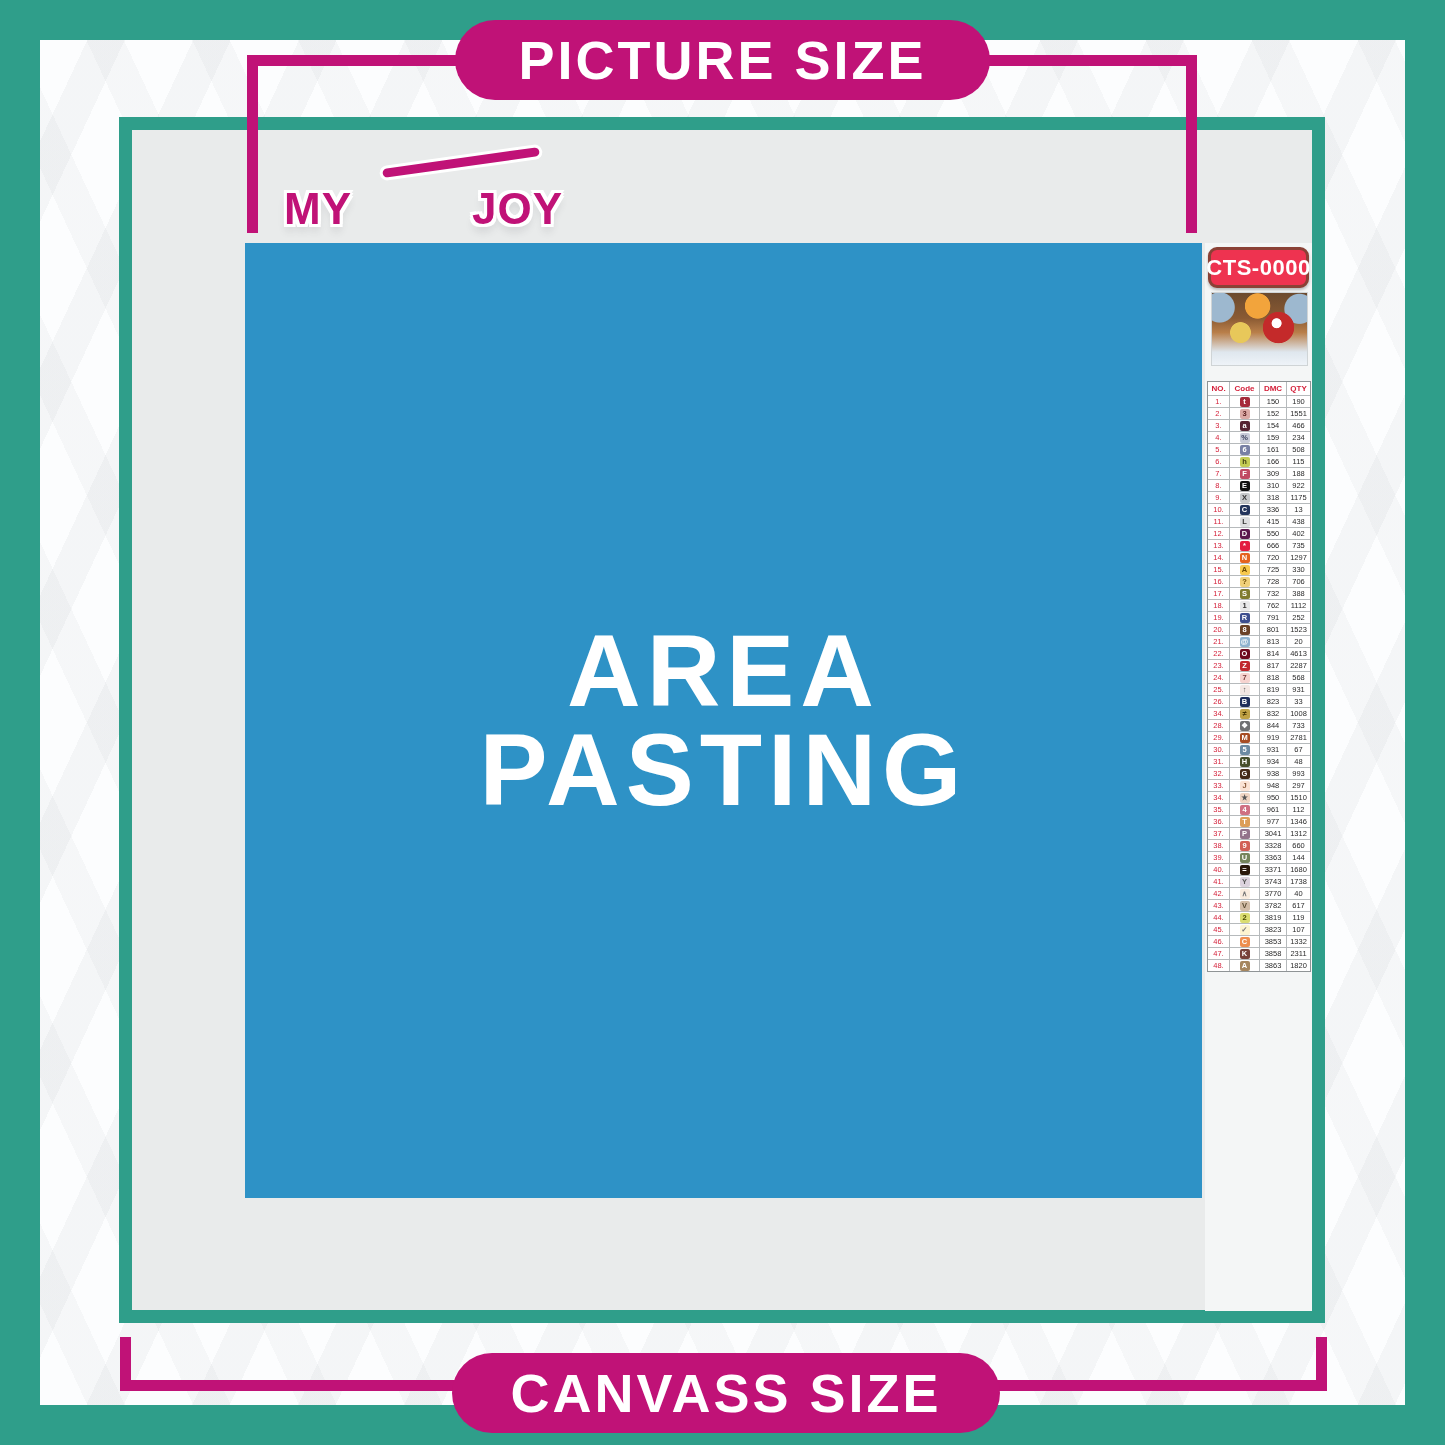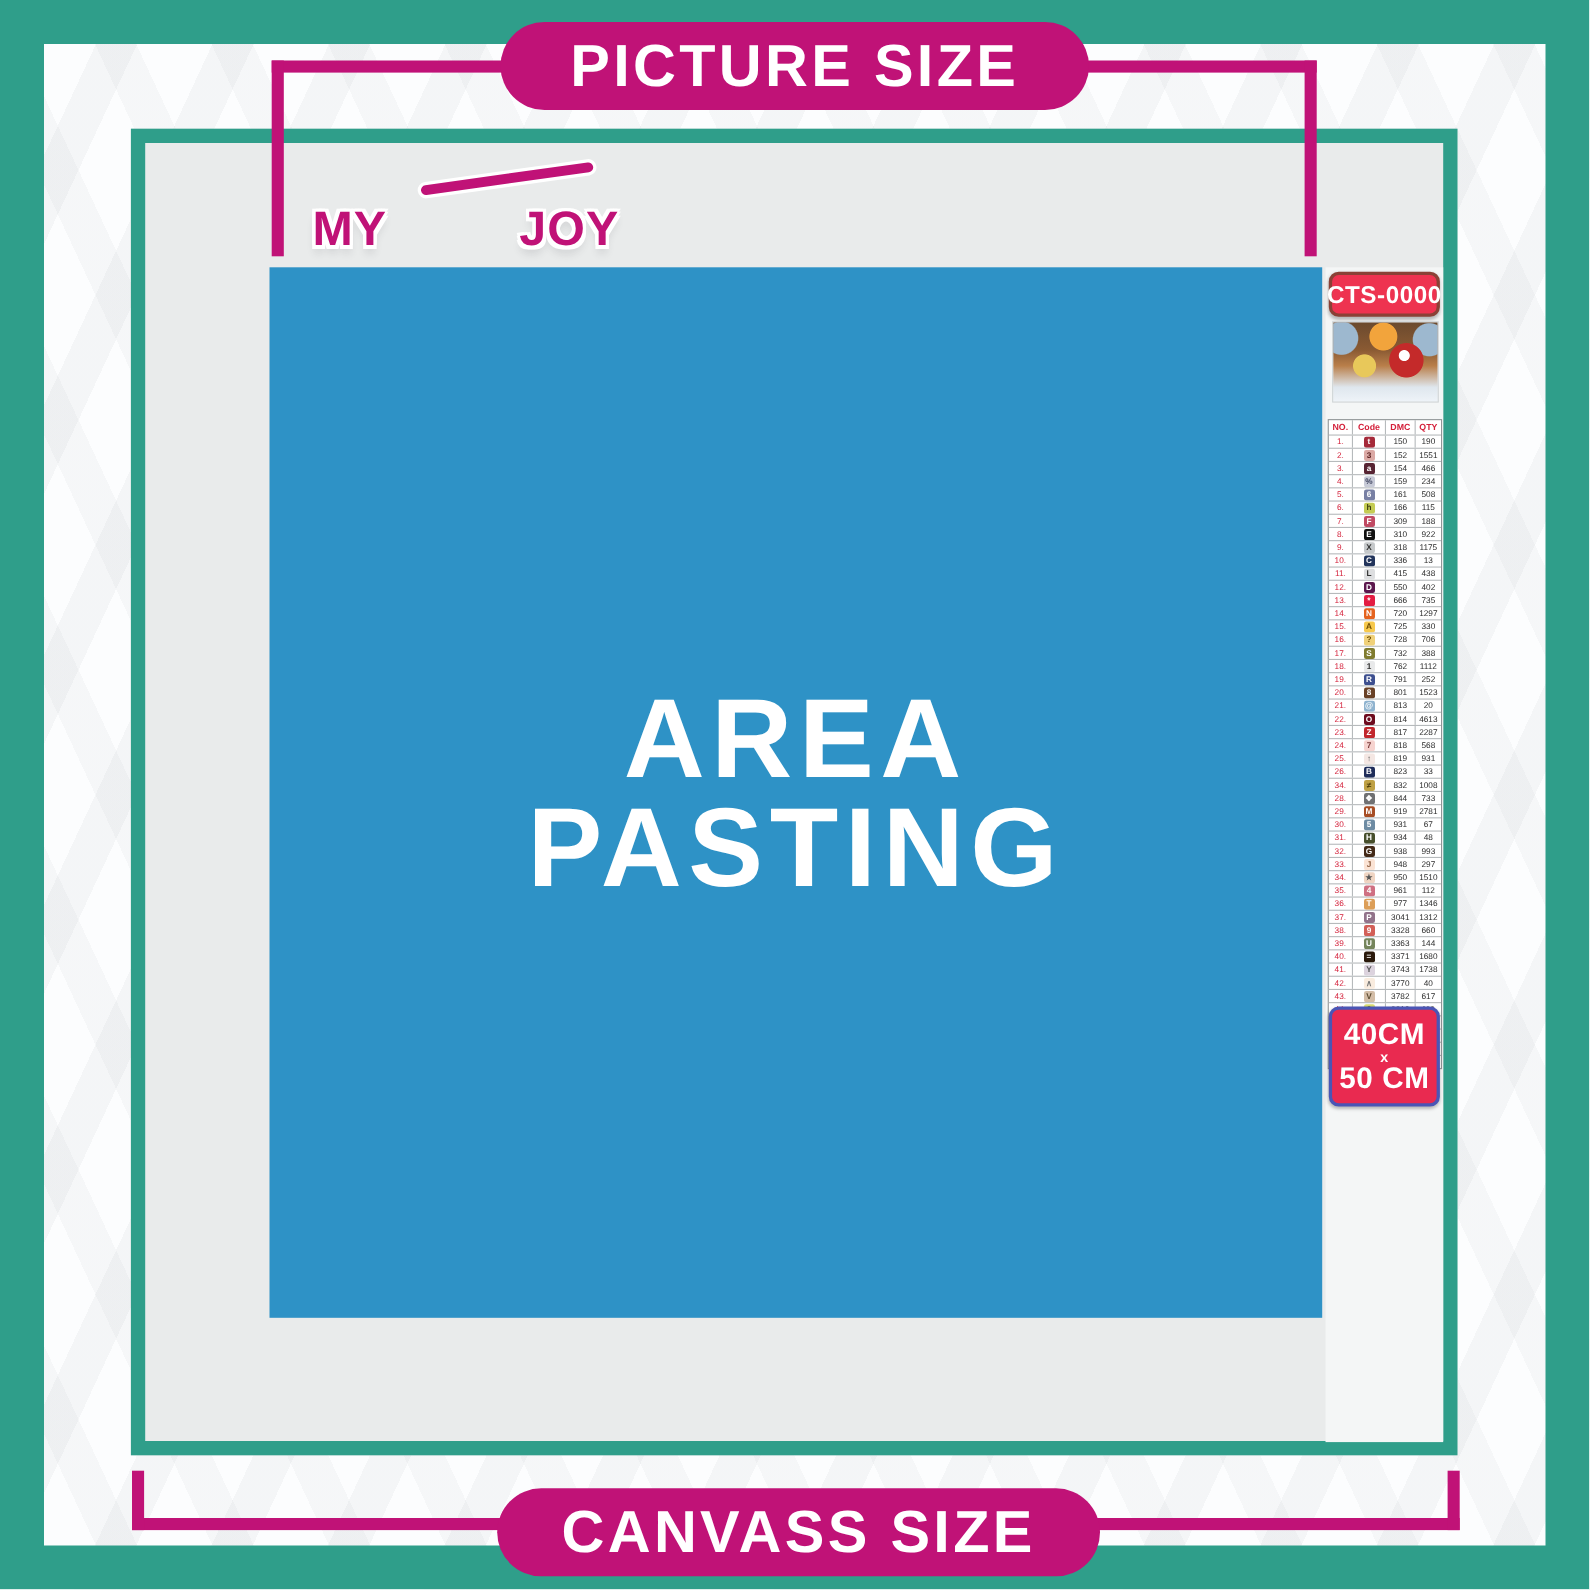--- a/index.html
+++ b/index.html
@@ -514,25 +514,20 @@
           <span class="cell c-no">48.</span>
           <span class="cell c-code">
             <span class="sym" style="background: rgb(165, 134, 95); color: rgb(255, 255, 255);">A</span>
           </span>
           <span class="cell c-dmc">3863</span>
           <span class="cell c-qty">1820</span>
         </div>
       </div>
   </div>
 
-  <div class="abs size-badge">
-    <div class="size-l1">40CM</div>
-    <div class="size-l2">x</div>
-    <div class="size-l3">50 CM</div>
-  </div>
 
   <div class="abs outer-band"></div>
 
   <div class="abs pink pt-line"></div>
   <div class="abs pink pt-stub-l"></div>
   <div class="abs pink pt-stub-r"></div>
 
   <div class="abs pink pb-line"></div>
   <div class="abs pink pb-stub-l"></div>
   <div class="abs pink pb-stub-r"></div>

